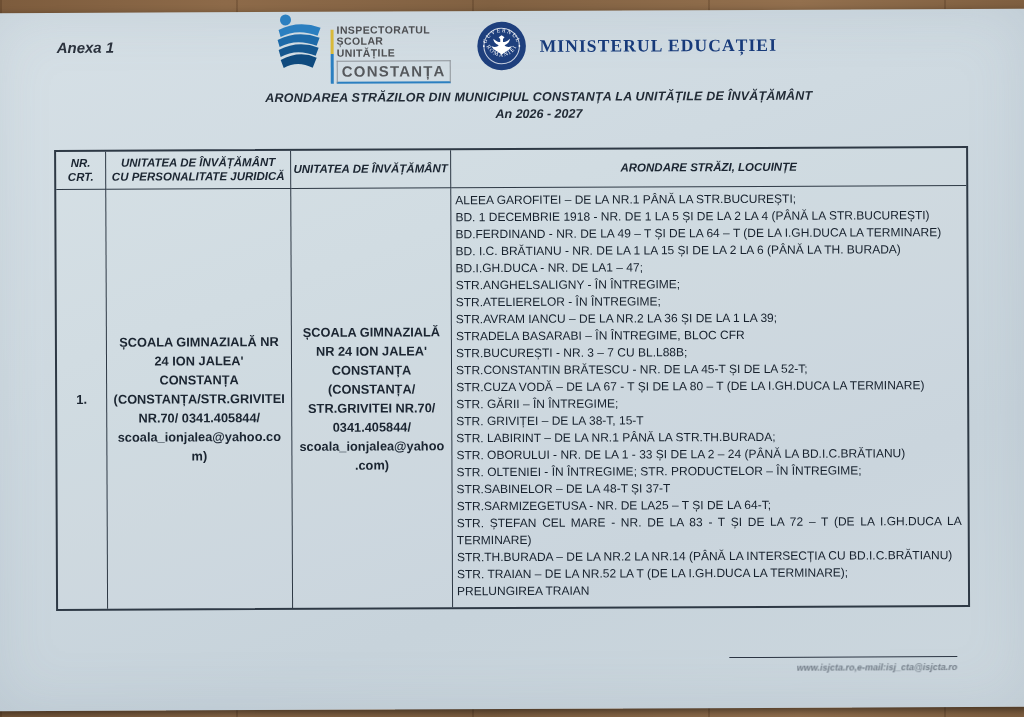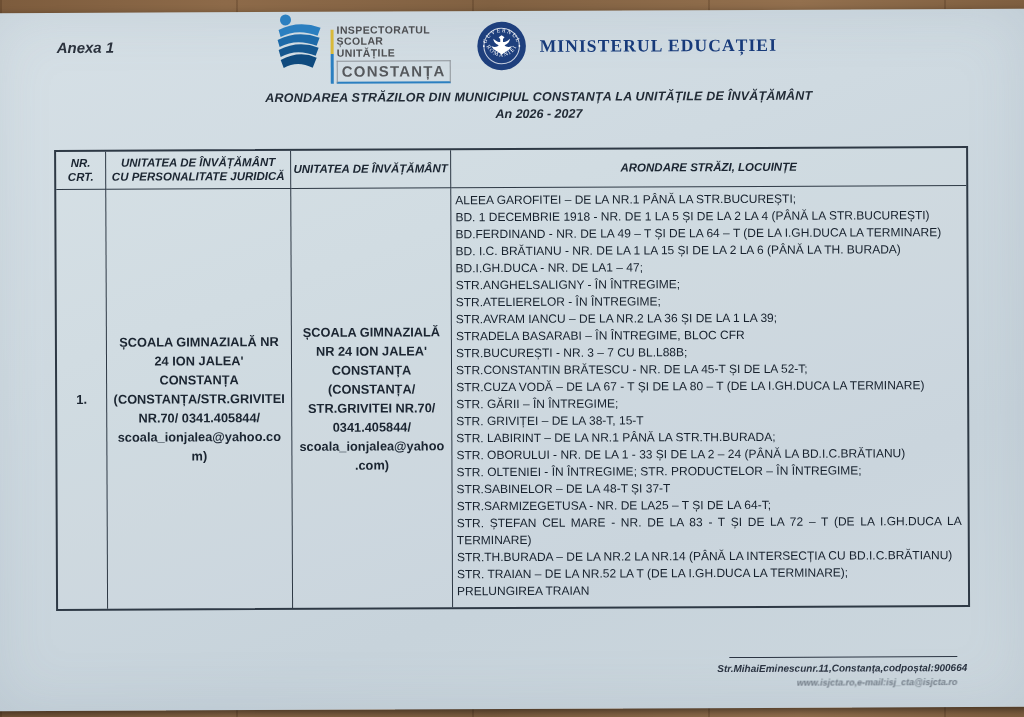--- a/index.html
+++ b/index.html
@@ -171,17 +171,16 @@
         <div class="street-line">STR.SARMIZEGETUSA - NR. DE LA25 – T ȘI DE LA 64-T;</div>
         <div class="street-line">STR. ȘTEFAN CEL MARE - NR. DE LA 83 - T ȘI DE LA 72 – T (DE LA I.GH.DUCA LA TERMINARE)</div>
         <div class="street-line">STR.TH.BURADA – DE LA NR.2 LA NR.14 (PÂNĂ LA INTERSECȚIA CU BD.I.C.BRĂTIANU)</div>
         <div class="street-line">STR. TRAIAN – DE LA NR.52 LA T (DE LA I.GH.DUCA LA TERMINARE);</div>
         <div class="street-line">PRELUNGIREA TRAIAN</div>
       </div>
   </div>
 
   <div class="footer">
     <div class="rule"></div>
-    <div class="f1">Str.MihaiEminescunr.11,Constanța,codpoștal:900664</div>
     <div class="f3">www.isjcta.ro,e-mail:isj_cta@isjcta.ro</div>
   </div>
 
 </div>
 
 </body></html>

